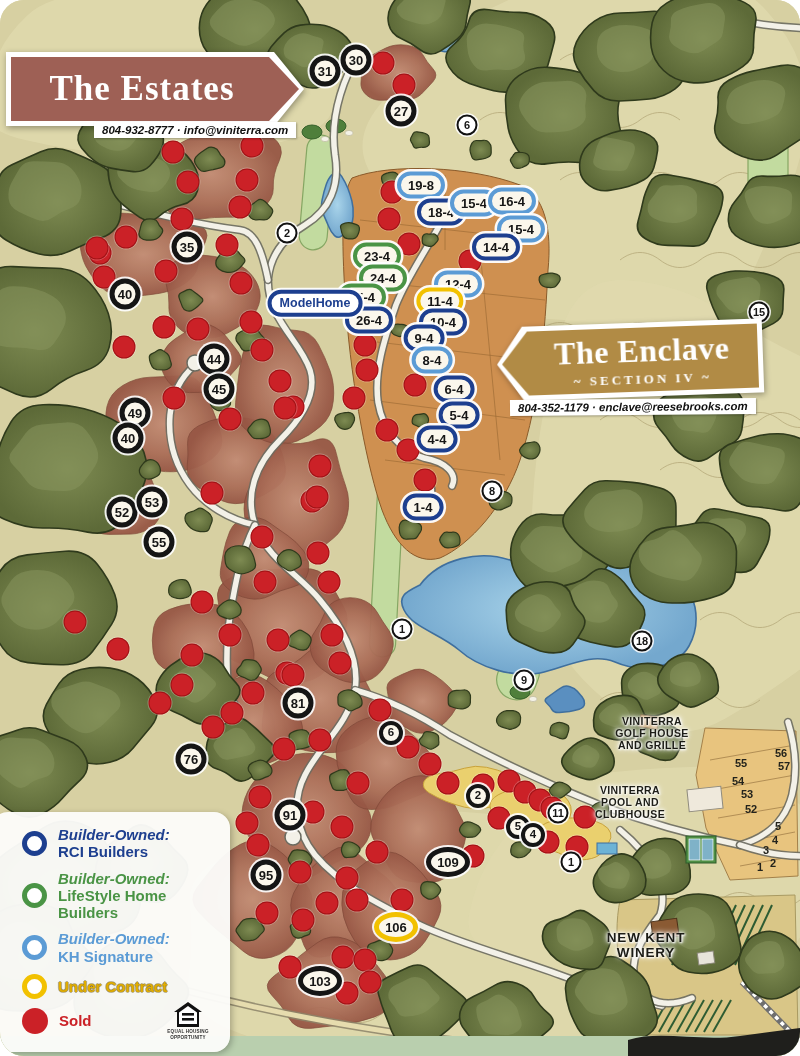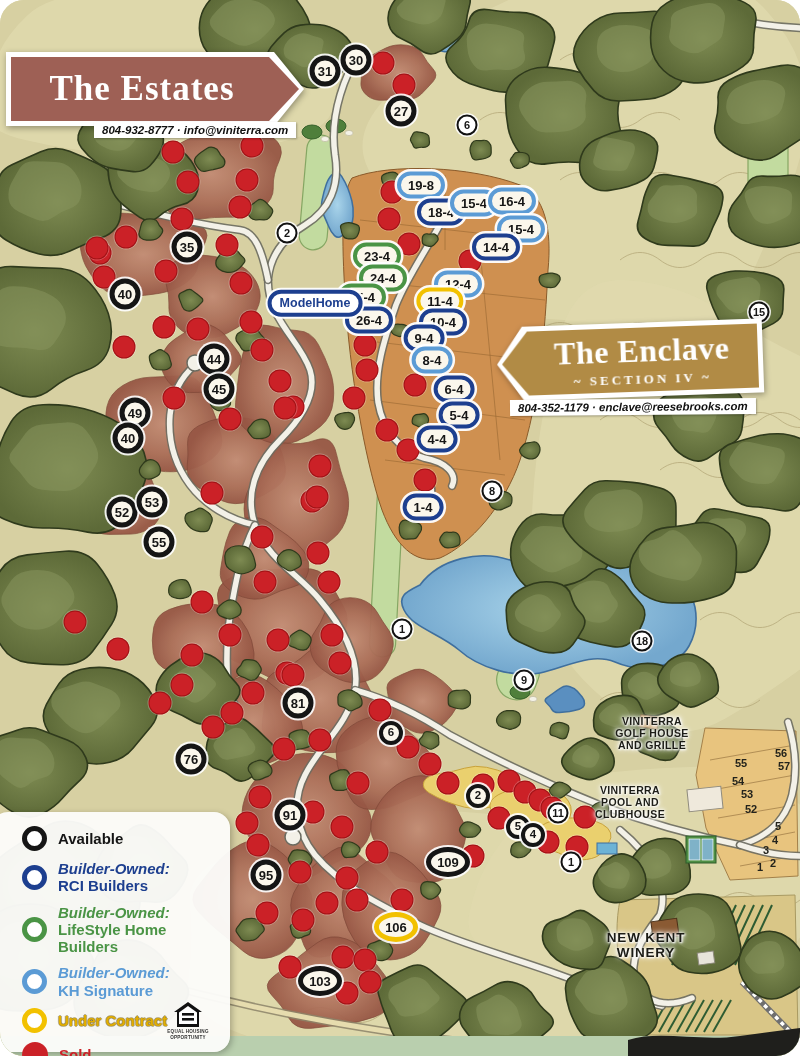--- a/index.html
+++ b/index.html
@@ -570,26 +570,20 @@
     <div class="arrow-inner">
       <span class="title">The Enclave</span>
       <span class="subtitle">~ SECTION IV ~</span>
     </div>
   </div>
   <div class="contact enclave-contact">804-352-1179  ·  enclave@reesebrooks.com</div>
 
   <div class="legend">
     <div id="legend-items">
         <div class="lg-row">
-          <span class="lg-icon ring" style="border: 5.5px solid rgb(21, 21, 21);"></span>
-          <span class="lg-text">
-            <div class="l2" style="color: rgb(21, 21, 21);">Available</div>
-          </span>
-        </div>
-        <div class="lg-row">
           <span class="lg-icon ring" style="border: 5.5px solid rgb(29, 63, 143);"></span>
           <span class="lg-text">
             <div class="l1" style="color: rgb(29, 63, 143);">Builder-Owned:</div>
             <div class="l2" style="color: rgb(29, 63, 143);">RCI Builders</div>
           </span>
         </div>
         <div class="lg-row">
           <span class="lg-icon ring" style="border: 5.5px solid rgb(74, 148, 69);"></span>
           <span class="lg-text">
             <div class="l1" style="color: rgb(74, 148, 69);">Builder-Owned:</div>

